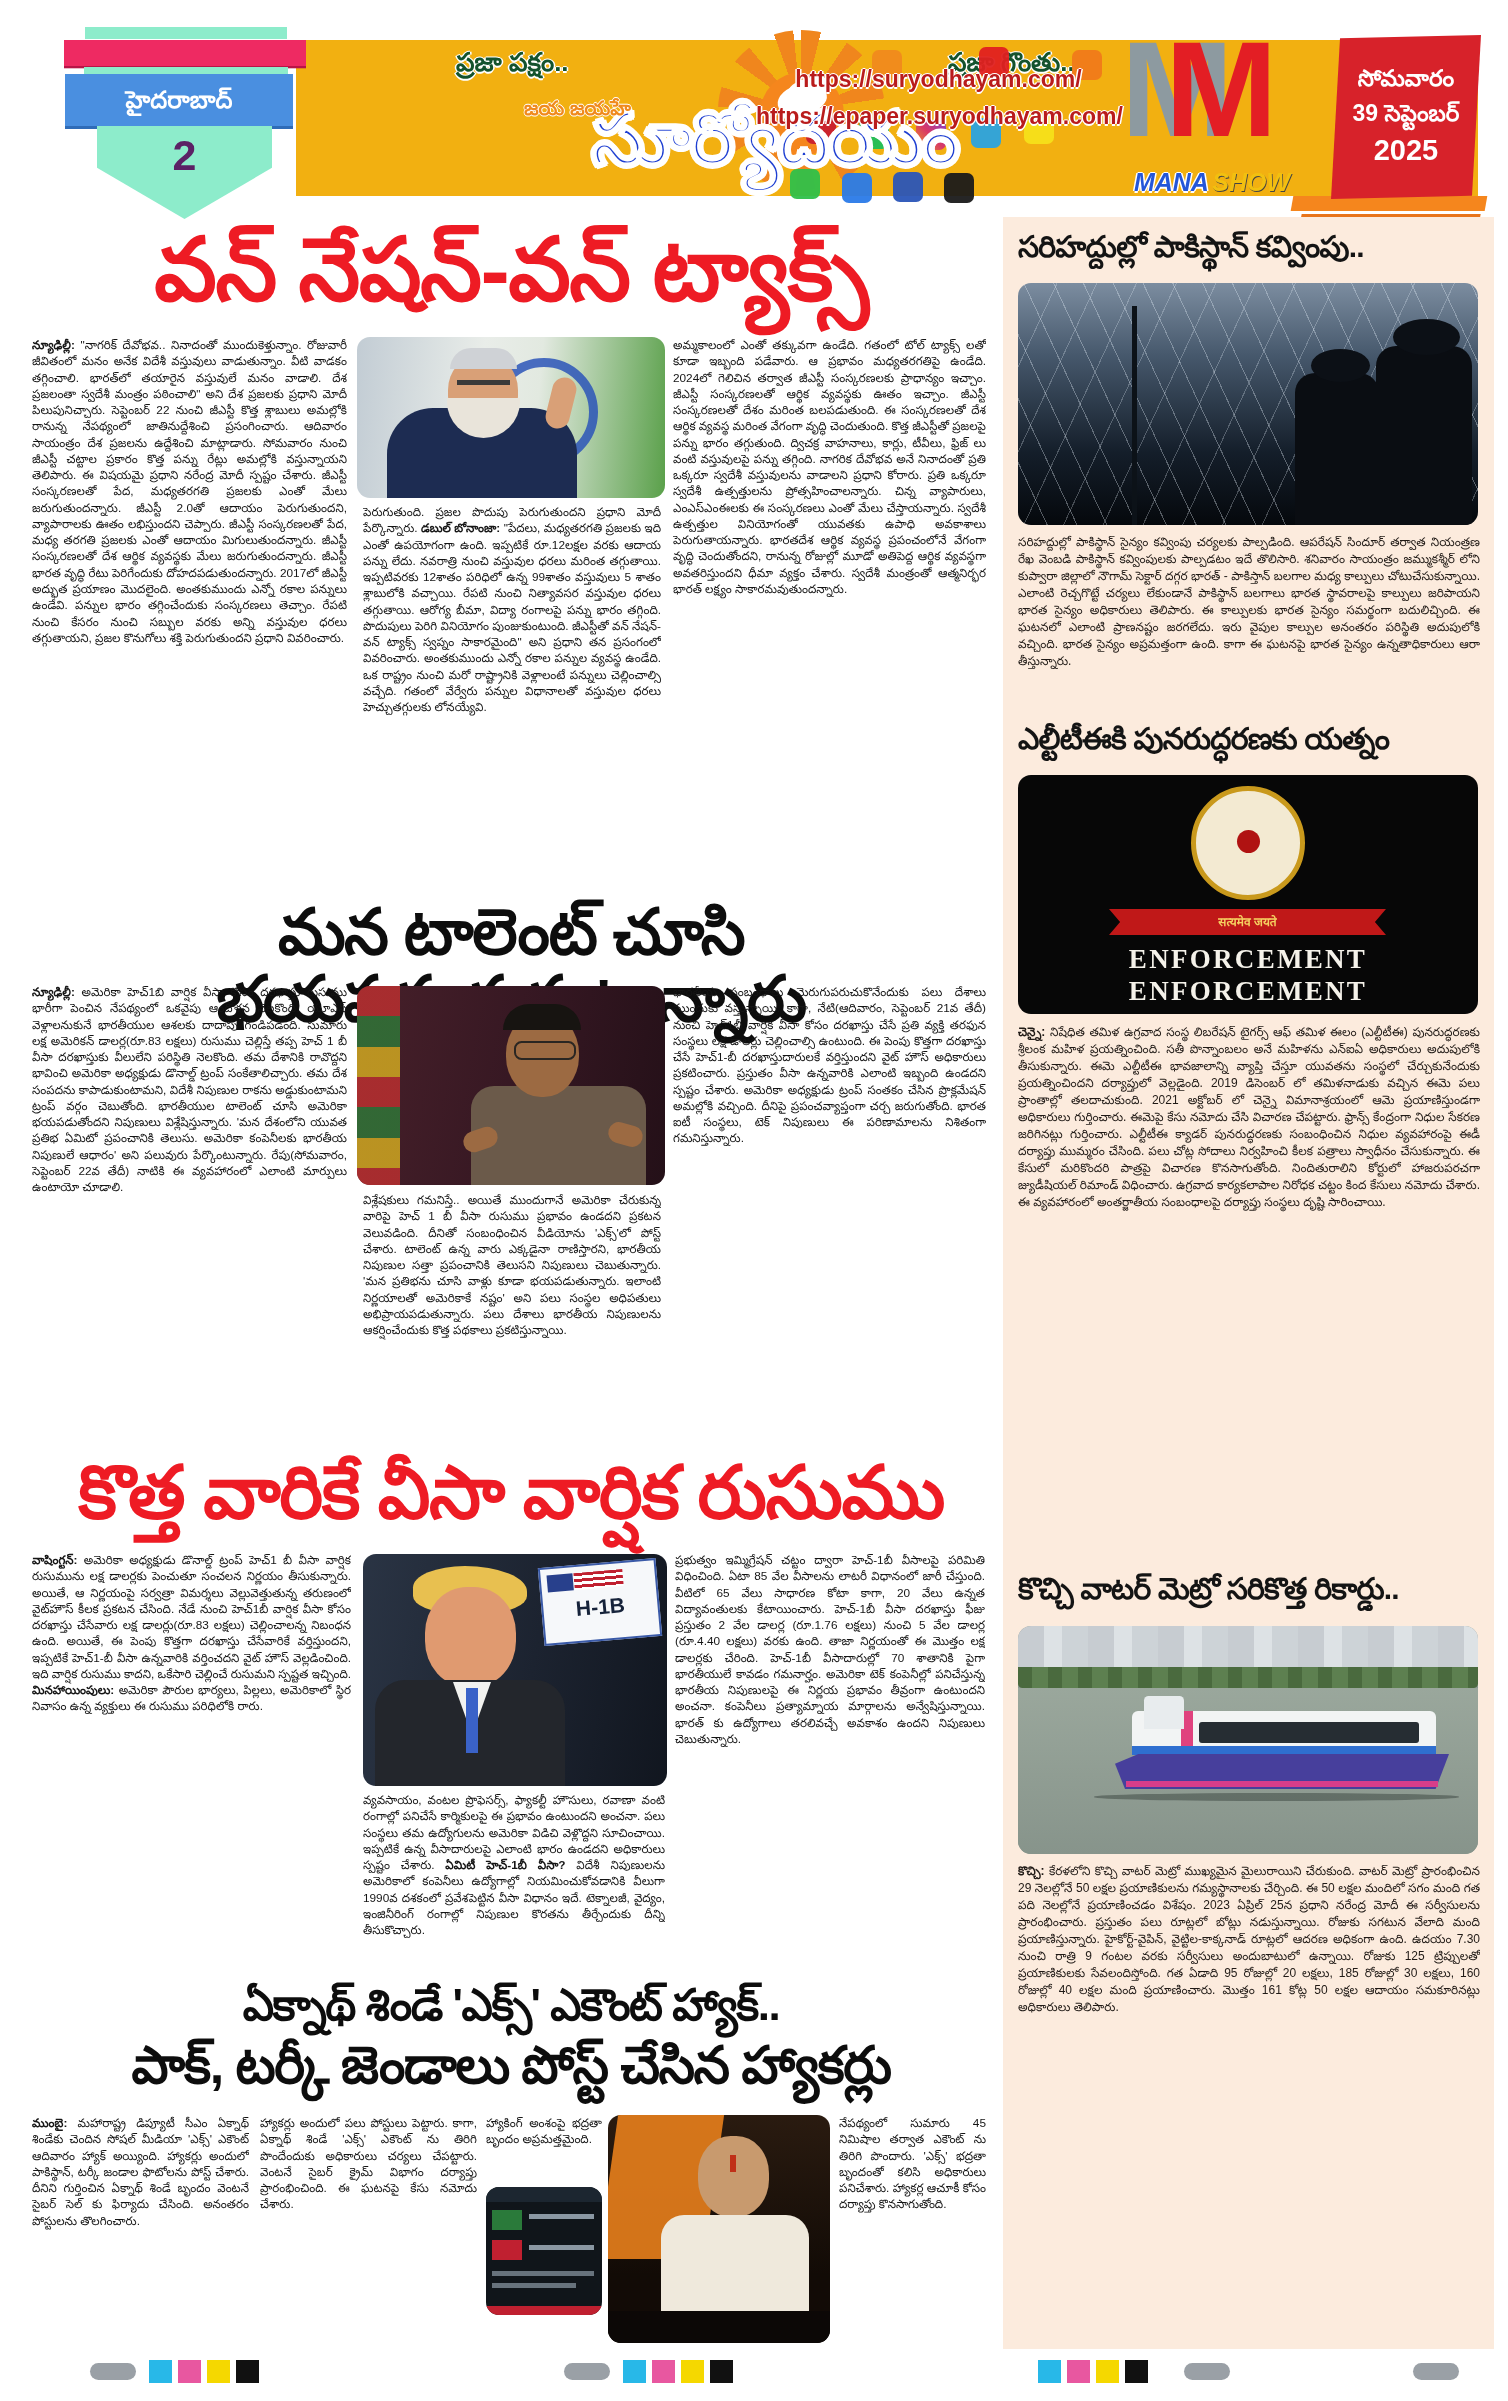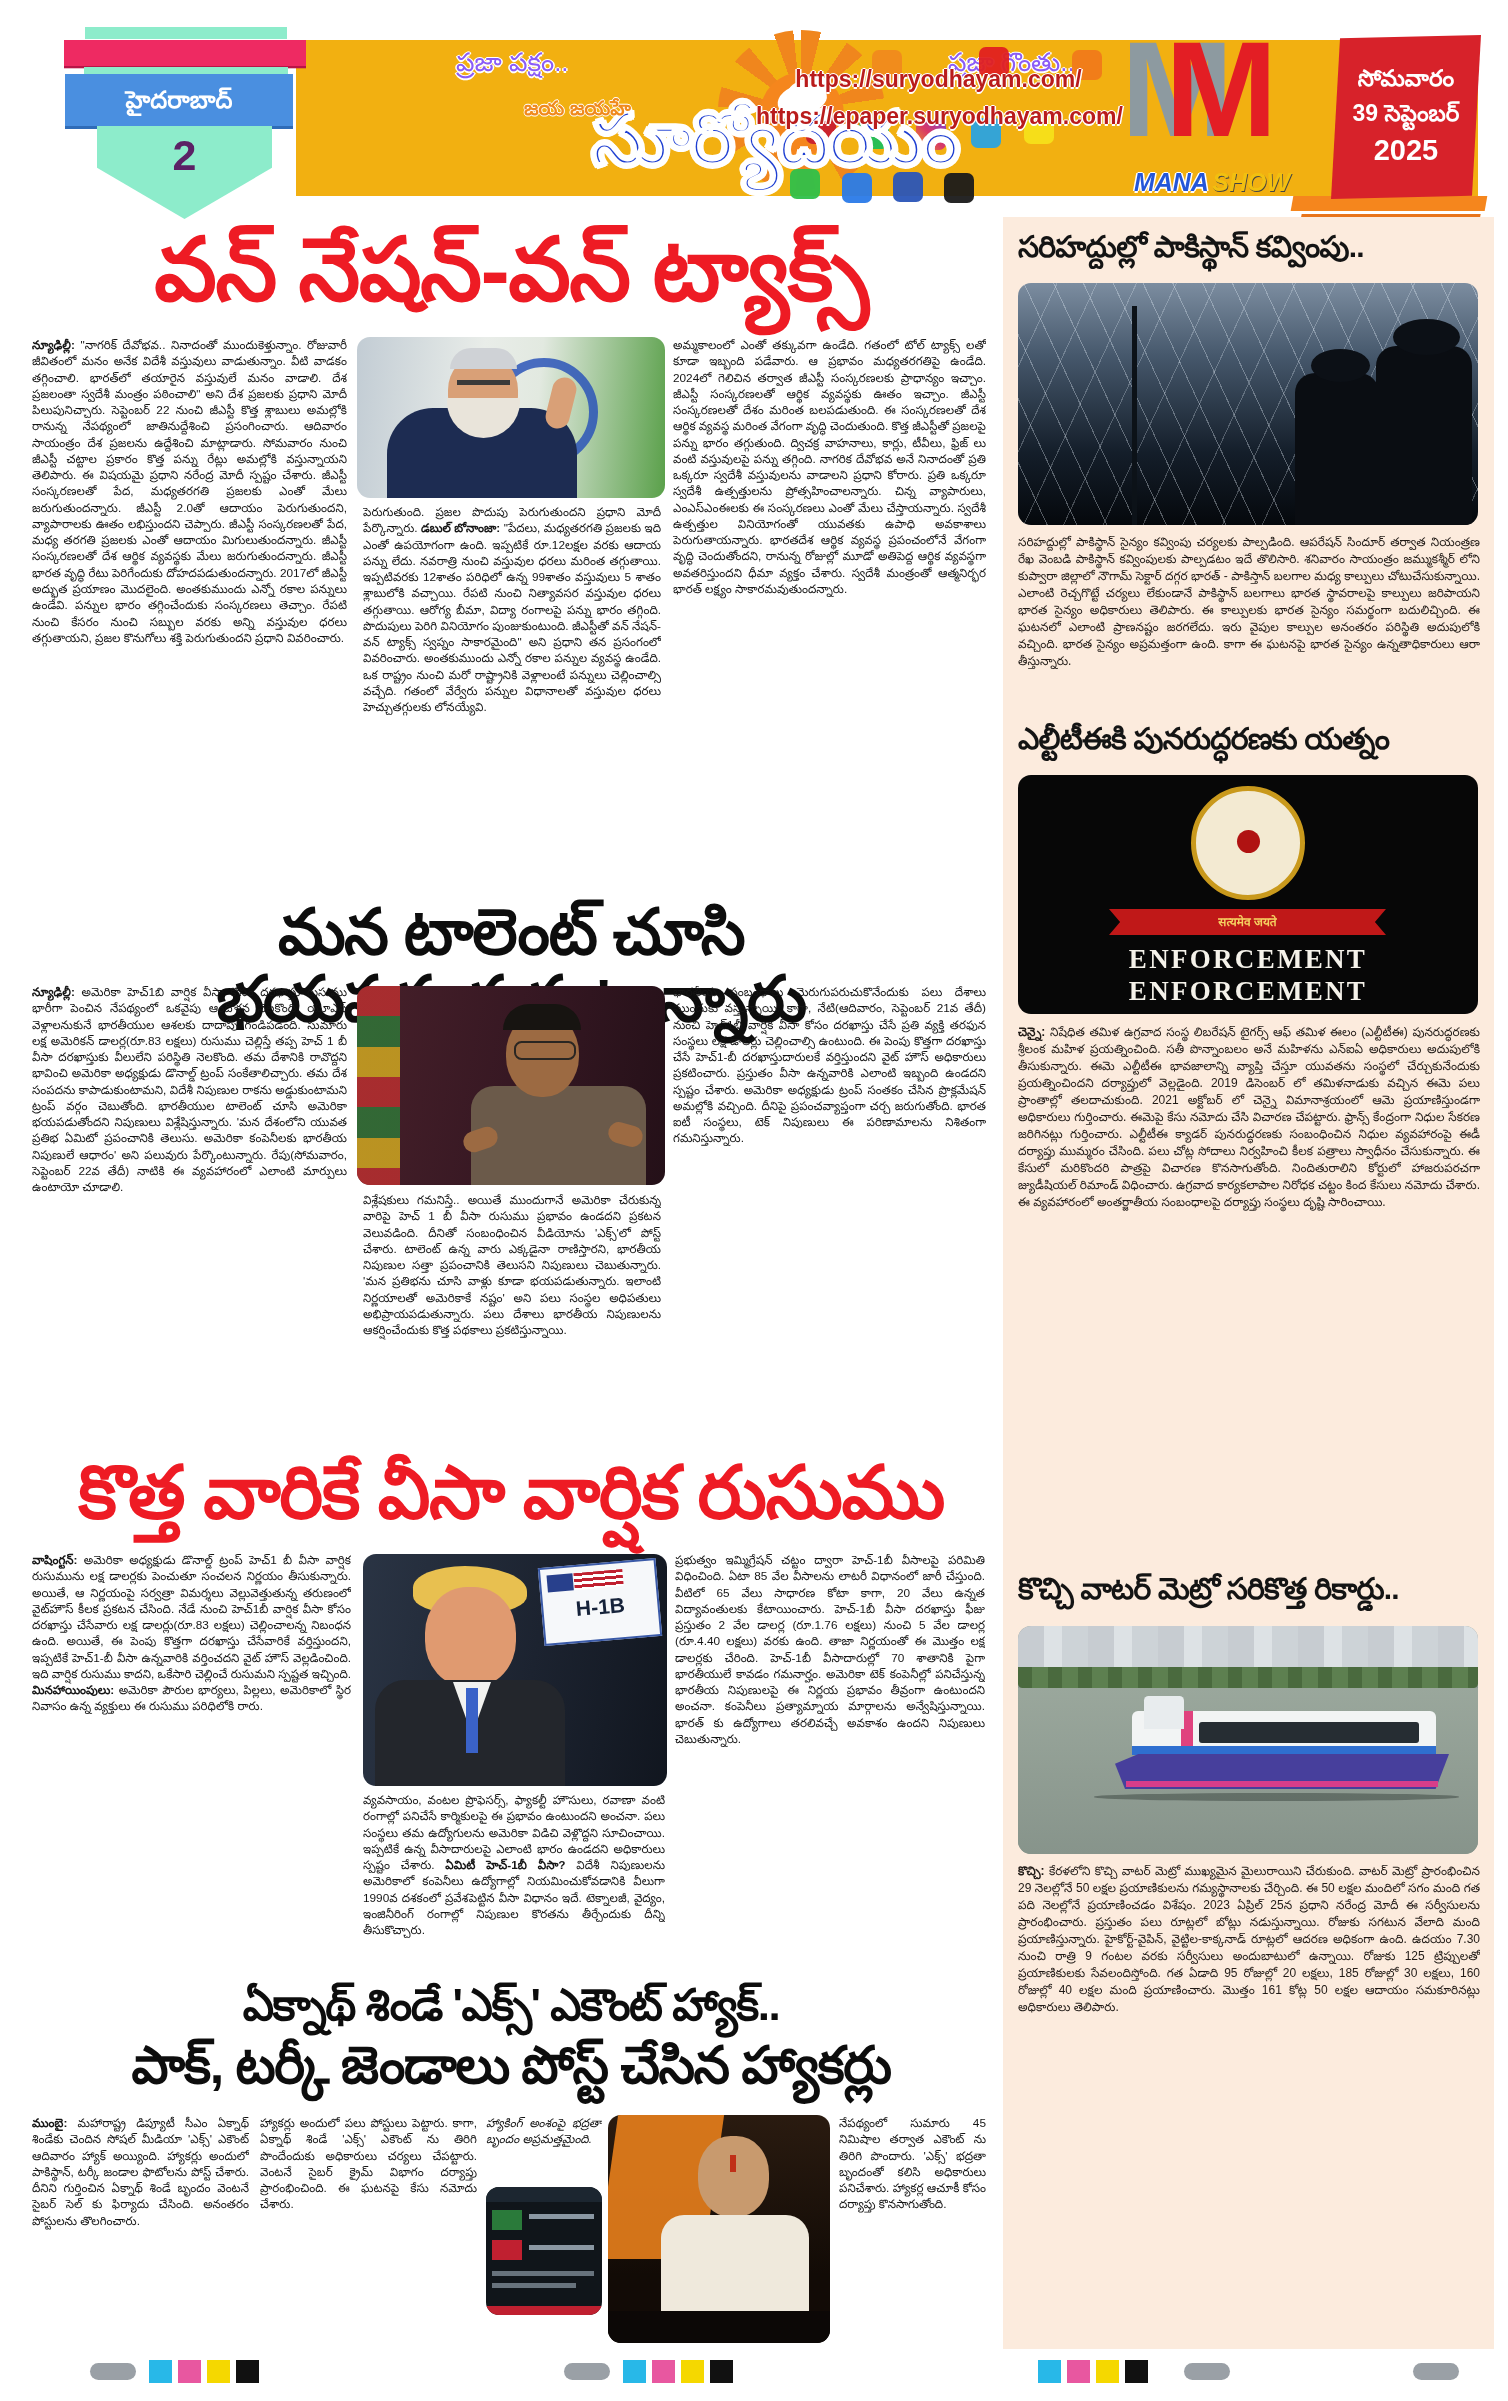--- a/index.html
+++ b/index.html
@@ -9,21 +9,21 @@
   
   .yellow-band{left:296px;top:40px;width:1182px;height:156px;background:#f2b011;}
   .mint1{left:85px;top:27px;width:202px;height:12px;background:#8deccb;}
   .pinkrib{left:64px;top:40px;width:242px;height:26px;background:#ee2a62;box-shadow:0 2.3px 0 #b81447;}
   .mint2{left:84px;top:67px;width:204px;height:7.6px;background:#8deccb;}
   .bluebox{left:65px;top:74px;width:228px;height:52px;background:#4a8fe0;color:#fff;
            font-size:24px;font-weight:bold;text-align:center;line-height:52px;box-shadow:0 3px 0 #2f6cb8;}
   .pennant{left:97px;top:126px;width:175px;height:93px;background:#8deccb;
            clip-path:polygon(0 0,100% 0,100% 45%,50% 100%,0 45%);
            text-align:center;font-size:43px;font-weight:800;color:#5b2165;padding-top:4.6px;box-sizing:border-box;}
-  .tagline{font-size:26px;font-weight:normal;color:#8b5cf6;
+  .tagline{font-size:26px;font-weight:bold;color:#14532d;
            text-shadow:-1.5px 0 #fff,1.5px 0 #fff,0 -1.5px #fff,0 1.5px #fff;}
   .jaya{font-size:20px;font-weight:bold;color:#f08a1e;
         text-shadow:-0.8px 0 #fff,0.8px 0 #fff,0 -0.8px #fff,0 0.8px #fff;}
   .np-title{left:414px;top:97px;width:722px;height:106px;text-align:center;
             font-size:73px;font-weight:800;color:#1e3fd2;letter-spacing:-1.5px;
             -webkit-text-stroke:2.3px #ffffff;
             text-shadow:-3px 0 #fff,3px 0 #fff,0 -3px #fff,0 3px #fff,2.3px 2.3px #fff,-2.3px 2.3px #fff;}
   .sunlogo{left:718px;top:30px;width:167px;height:160px;border-radius:50%;
            background:repeating-conic-gradient(#f0861d 0 14deg,rgba(248,230,180,0) 14deg 34deg);}
   .suncore{left:760px;top:72px;width:84px;height:84px;border-radius:50%;
@@ -219,21 +219,21 @@
   <div class="abs" style="left:43px;top:27px;width:65px;height:4.6px;background:#8a97a2;"></div>
   <div class="abs" style="left:6px;top:53px;width:30px;height:20px;background:#c02030;"></div>
   <div class="abs" style="left:43px;top:58px;width:65px;height:4.6px;background:#8a97a2;"></div>
   <div class="abs" style="left:6px;top:84px;width:102px;height:4.6px;background:#67727c;"></div>
   <div class="abs" style="left:6px;top:96px;width:84px;height:4.6px;background:#67727c;"></div>
   <div class="abs" style="left:0;bottom:0;width:100%;height:9px;background:#c02030;"></div>
 </div>
 
 <div class="bodycol" style="left:32px;top:2115px;width:217px;height:230px;"><b class="dlx">ముంబై:</b> <span>మహారాష్ట్ర డిప్యూటీ సీఎం ఏక్నాథ్ శిండేకు చెందిన సోషల్ మీడియా 'ఎక్స్' ఎకౌంట్ ఆదివారం హ్యాక్ అయ్యింది. హ్యాకర్లు అందులో పాకిస్థాన్, టర్కీ జండాల ఫొటోలను పోస్ట్ చేశారు. దీనిని గుర్తించిన ఏక్నాథ్ శిండే బృందం వెంటనే సైబర్ సెల్ కు ఫిర్యాదు చేసింది. అనంతరం పోస్టులను తొలగించారు.</span></div>
 <div class="bodycol" style="left:260px;top:2115px;width:217px;height:230px;"><span>హ్యాకర్లు అందులో పలు పోస్టులు పెట్టారు. కాగా, ఏక్నాథ్ శిండే 'ఎక్స్' ఎకౌంట్ ను తిరిగి పొందేందుకు అధికారులు చర్యలు చేపట్టారు. వెంటనే సైబర్ క్రైమ్ విభాగం దర్యాప్తు ప్రారంభించింది. ఈ ఘటనపై కేసు నమోదు చేశారు.</span></div>
-<div class="bodycol" style="left:486px;top:2115px;width:116px;height:68px;font-style:italic;"><span>హ్యాకింగ్ అంశంపై భద్రతా బృందం అప్రమత్తమైంది.</span></div>
+<div class="bodycol" style="left:486px;top:2115px;width:116px;height:68px;"><span>హ్యాకింగ్ అంశంపై భద్రతా బృందం అప్రమత్తమైంది.</span></div>
 <div class="bodycol" style="left:839px;top:2115px;width:147px;height:230px;"><span>నేపథ్యంలో సుమారు 45 నిమిషాల తర్వాత ఎకౌంట్ ను తిరిగి పొందారు. 'ఎక్స్' భద్రతా బృందంతో కలిసి అధికారులు పనిచేశారు. హ్యాకర్ల ఆచూకీ కోసం దర్యాప్తు కొనసాగుతోంది.</span></div>
 
 <div class="sb-head" style="left:1018px;top:230px;width:456px;">సరిహద్దుల్లో పాకిస్థాన్ కవ్వింపు..</div>
 
 <div class="photo ph-soldier">
   <div class="wirelines"></div>
   <div class="abs" style="left:114px;top:23px;width:4.6px;height:219px;background:#0c1218;"></div>
   <div class="soldier" style="right:99px;bottom:0;width:84px;height:152px;"></div>
   <div class="helmet" style="right:108px;bottom:143px;width:59px;height:33px;"></div>
   <div class="soldier" style="right:6px;bottom:0;width:96px;height:179px;"></div>

